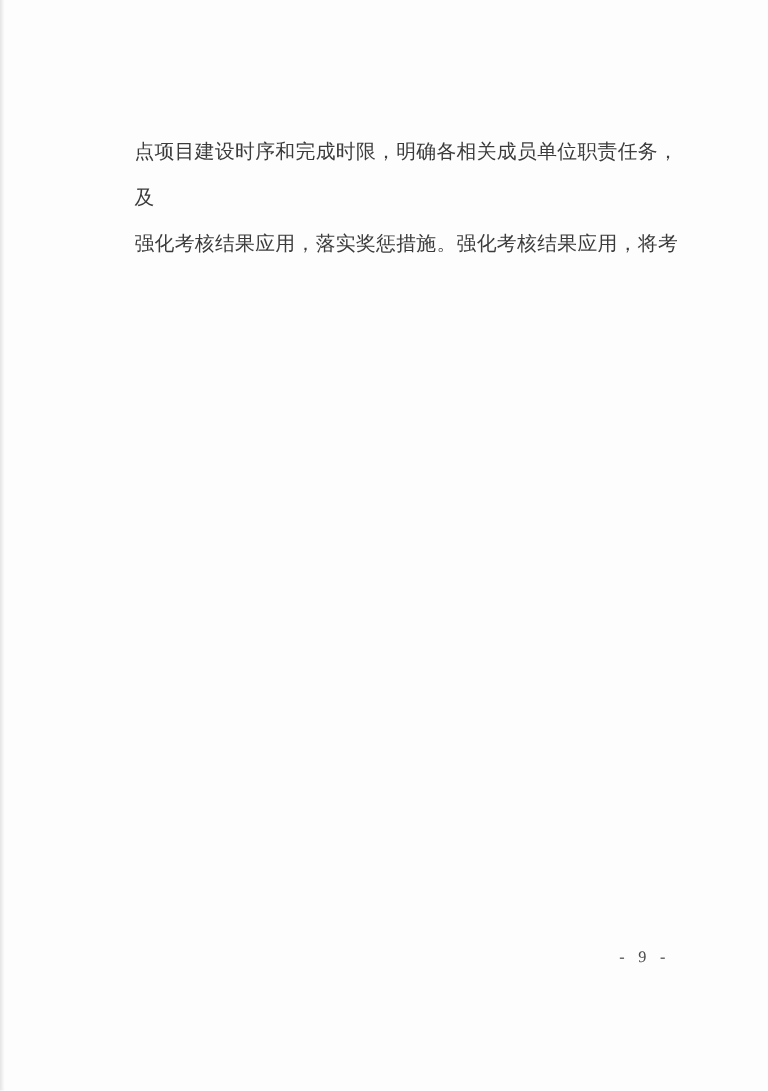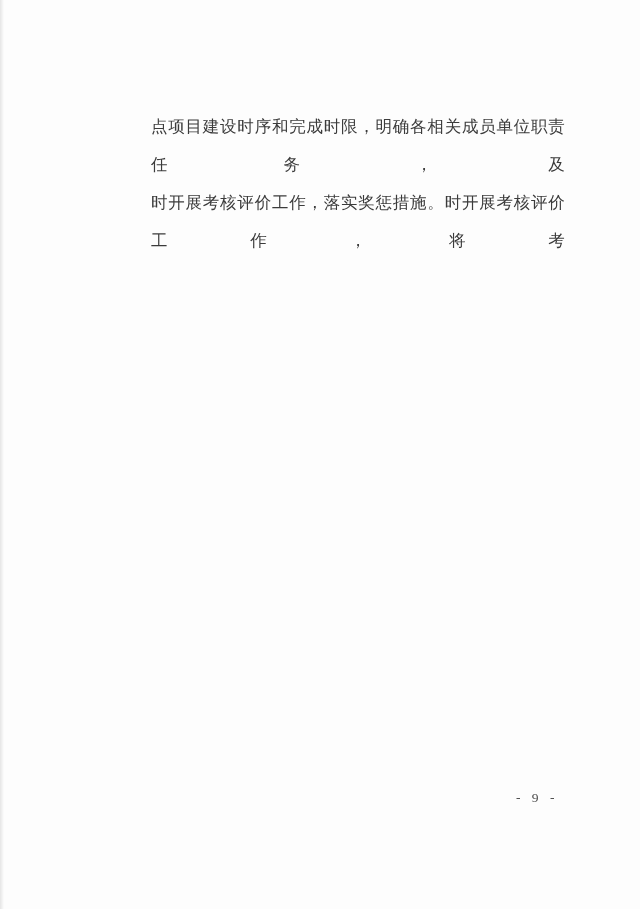--- a/index.html
+++ b/index.html
@@ -38,37 +38,36 @@
     color: var(--text);
     letter-spacing: 0.2px;
   }
   .body-line {
     white-space: nowrap;
   }
   .body-line.justified {
     text-align: justify;
     text-align-last: justify;
     white-space: normal;
-    margin-left: 39px;
   }
   .page-number {
     position: absolute;
     left: 516px;
     top: 790px;
     font-size: 13.5px;
     letter-spacing: 4px;
     color: var(--page-number-text);
     font-family: "Liberation Serif", "DejaVu Serif", serif;
   }
 </style>
 </head>
 <body>
 
 <div class="page">
   <div class="scan-edge"></div>
 
   <div class="body-paragraph">
     <div class="body-line justified">点项目建设时序和完成时限，明确各相关成员单位职责任务，及</div>
-    <div class="body-line justified">时开展考核评价工作，落实奖惩措施。时开展考核评价工作，将考</div>
+    <div class="body-line justified">强化考核结果应用，落实奖惩措施。强化考核结果应用，将考</div>
   </div>
 
   <div class="page-number">- 9 -</div>
 </div>
 
 </body></html>

